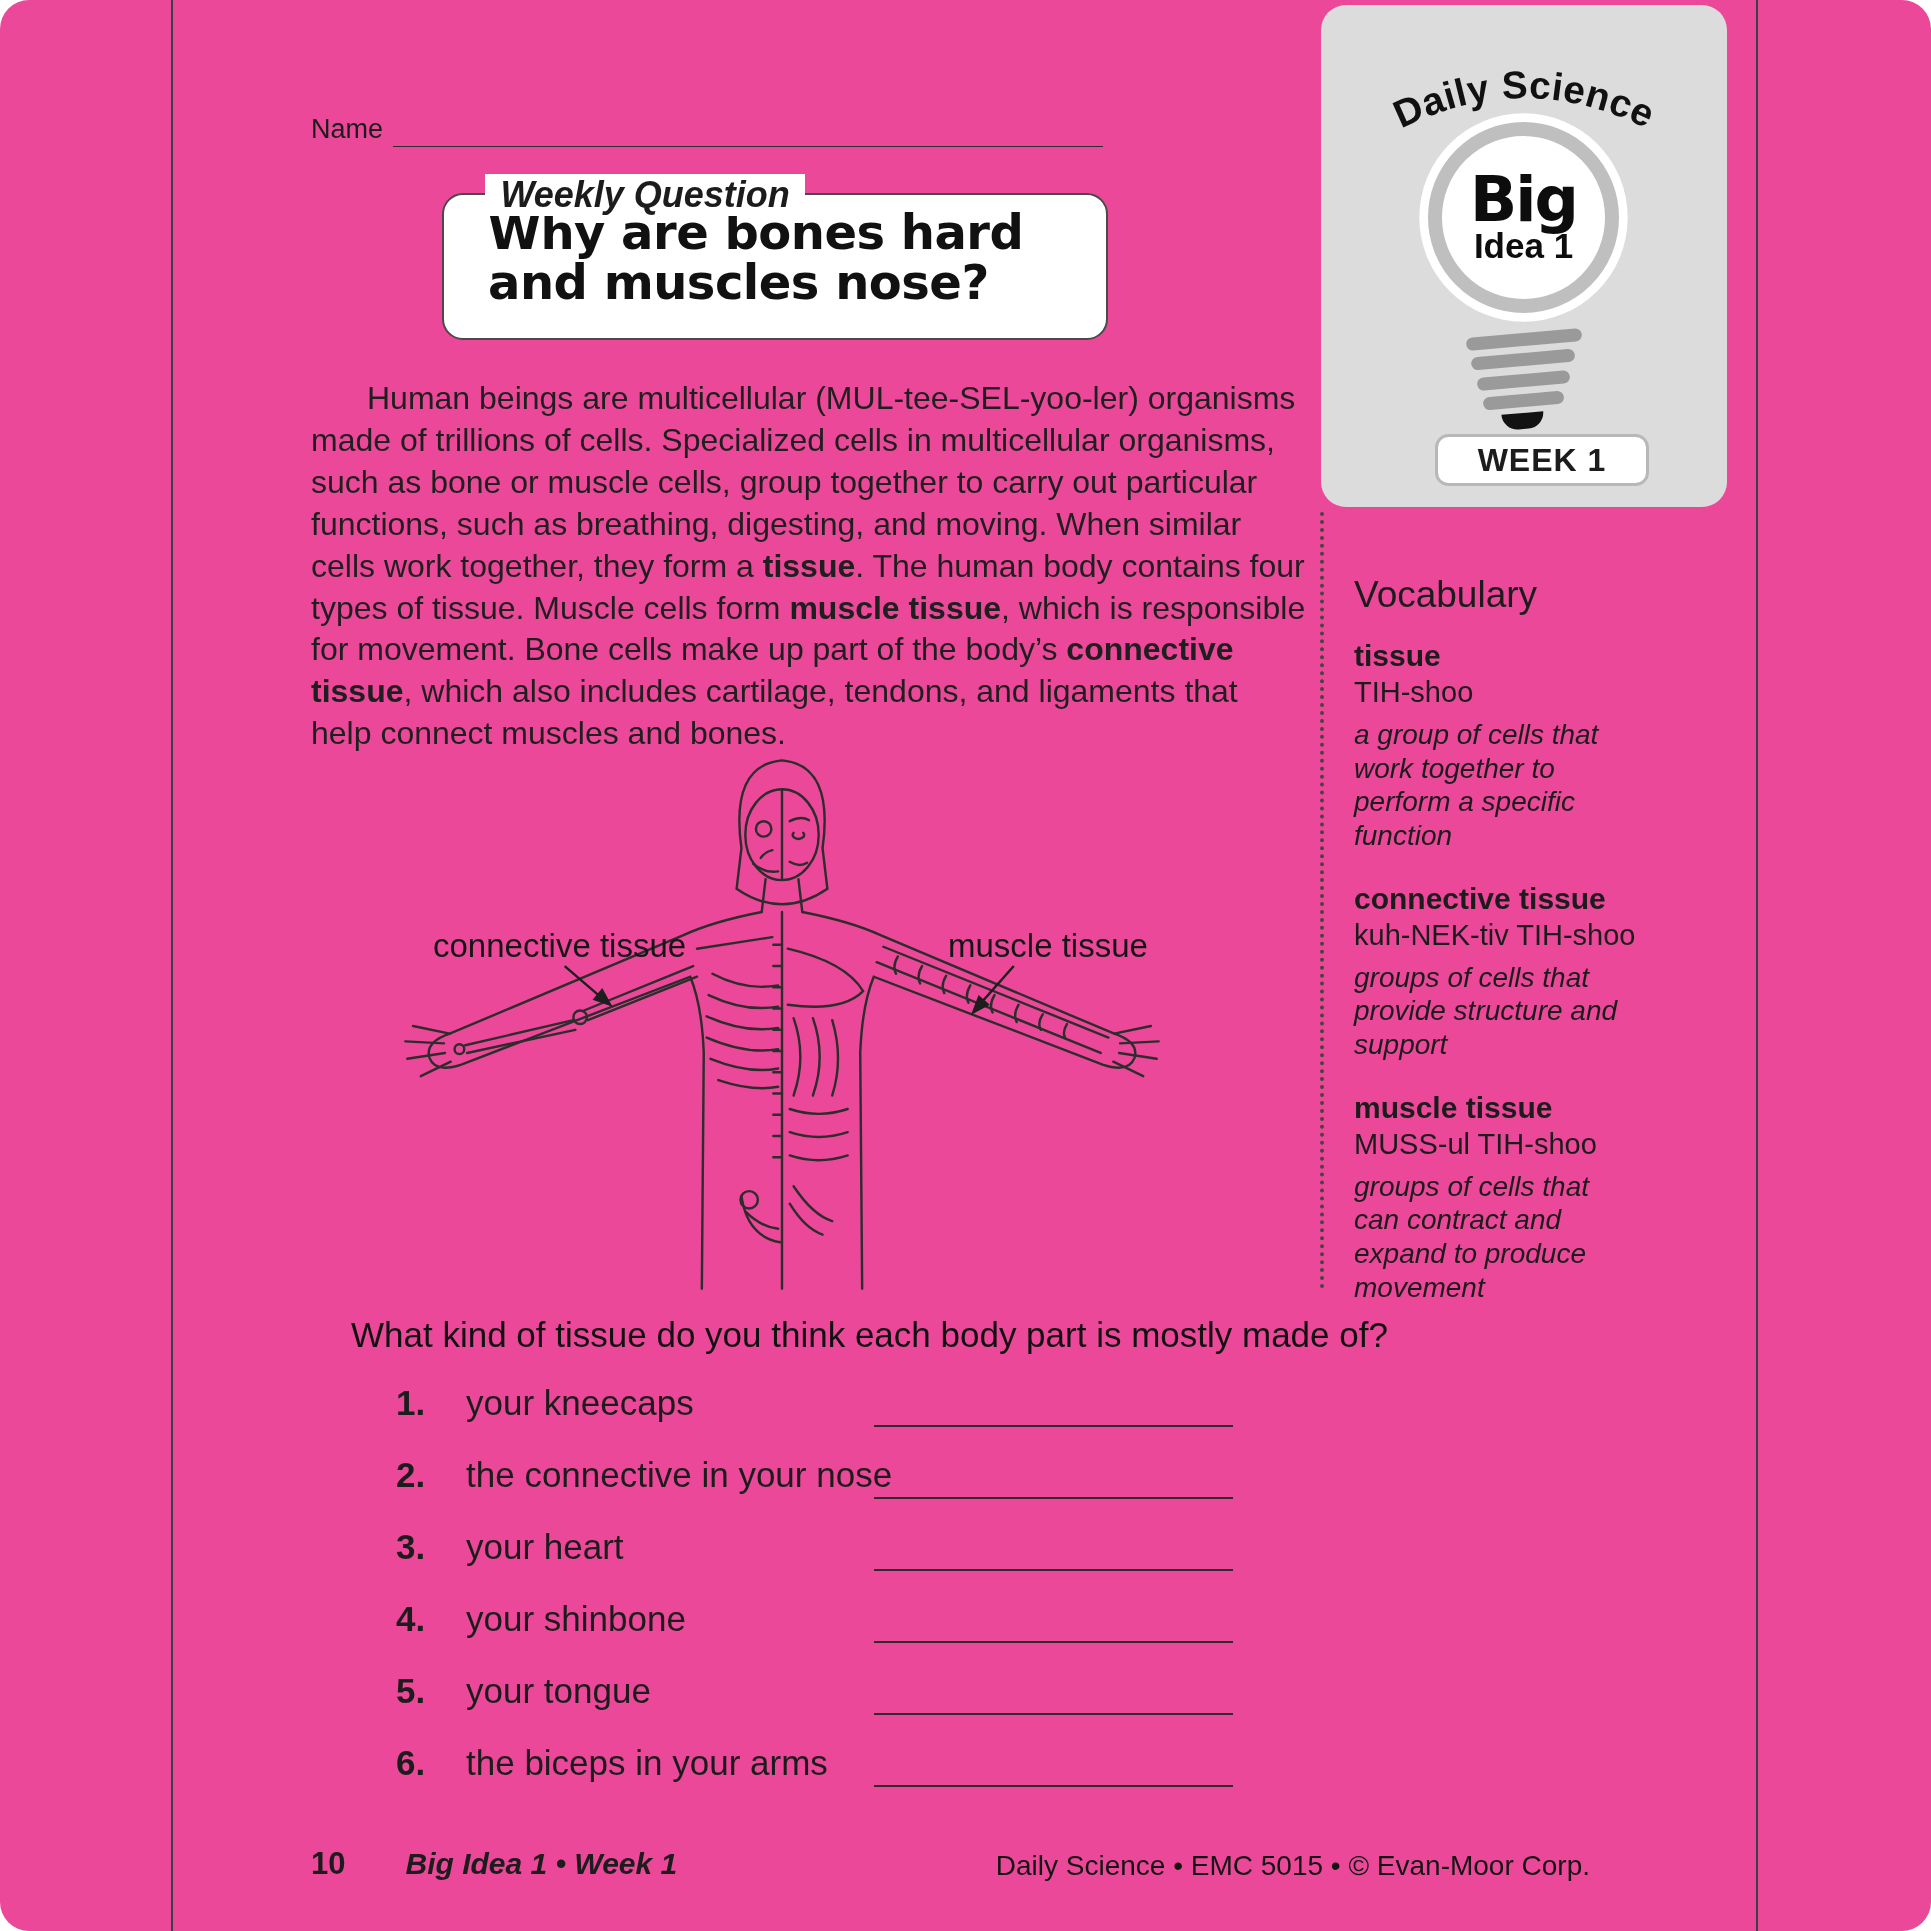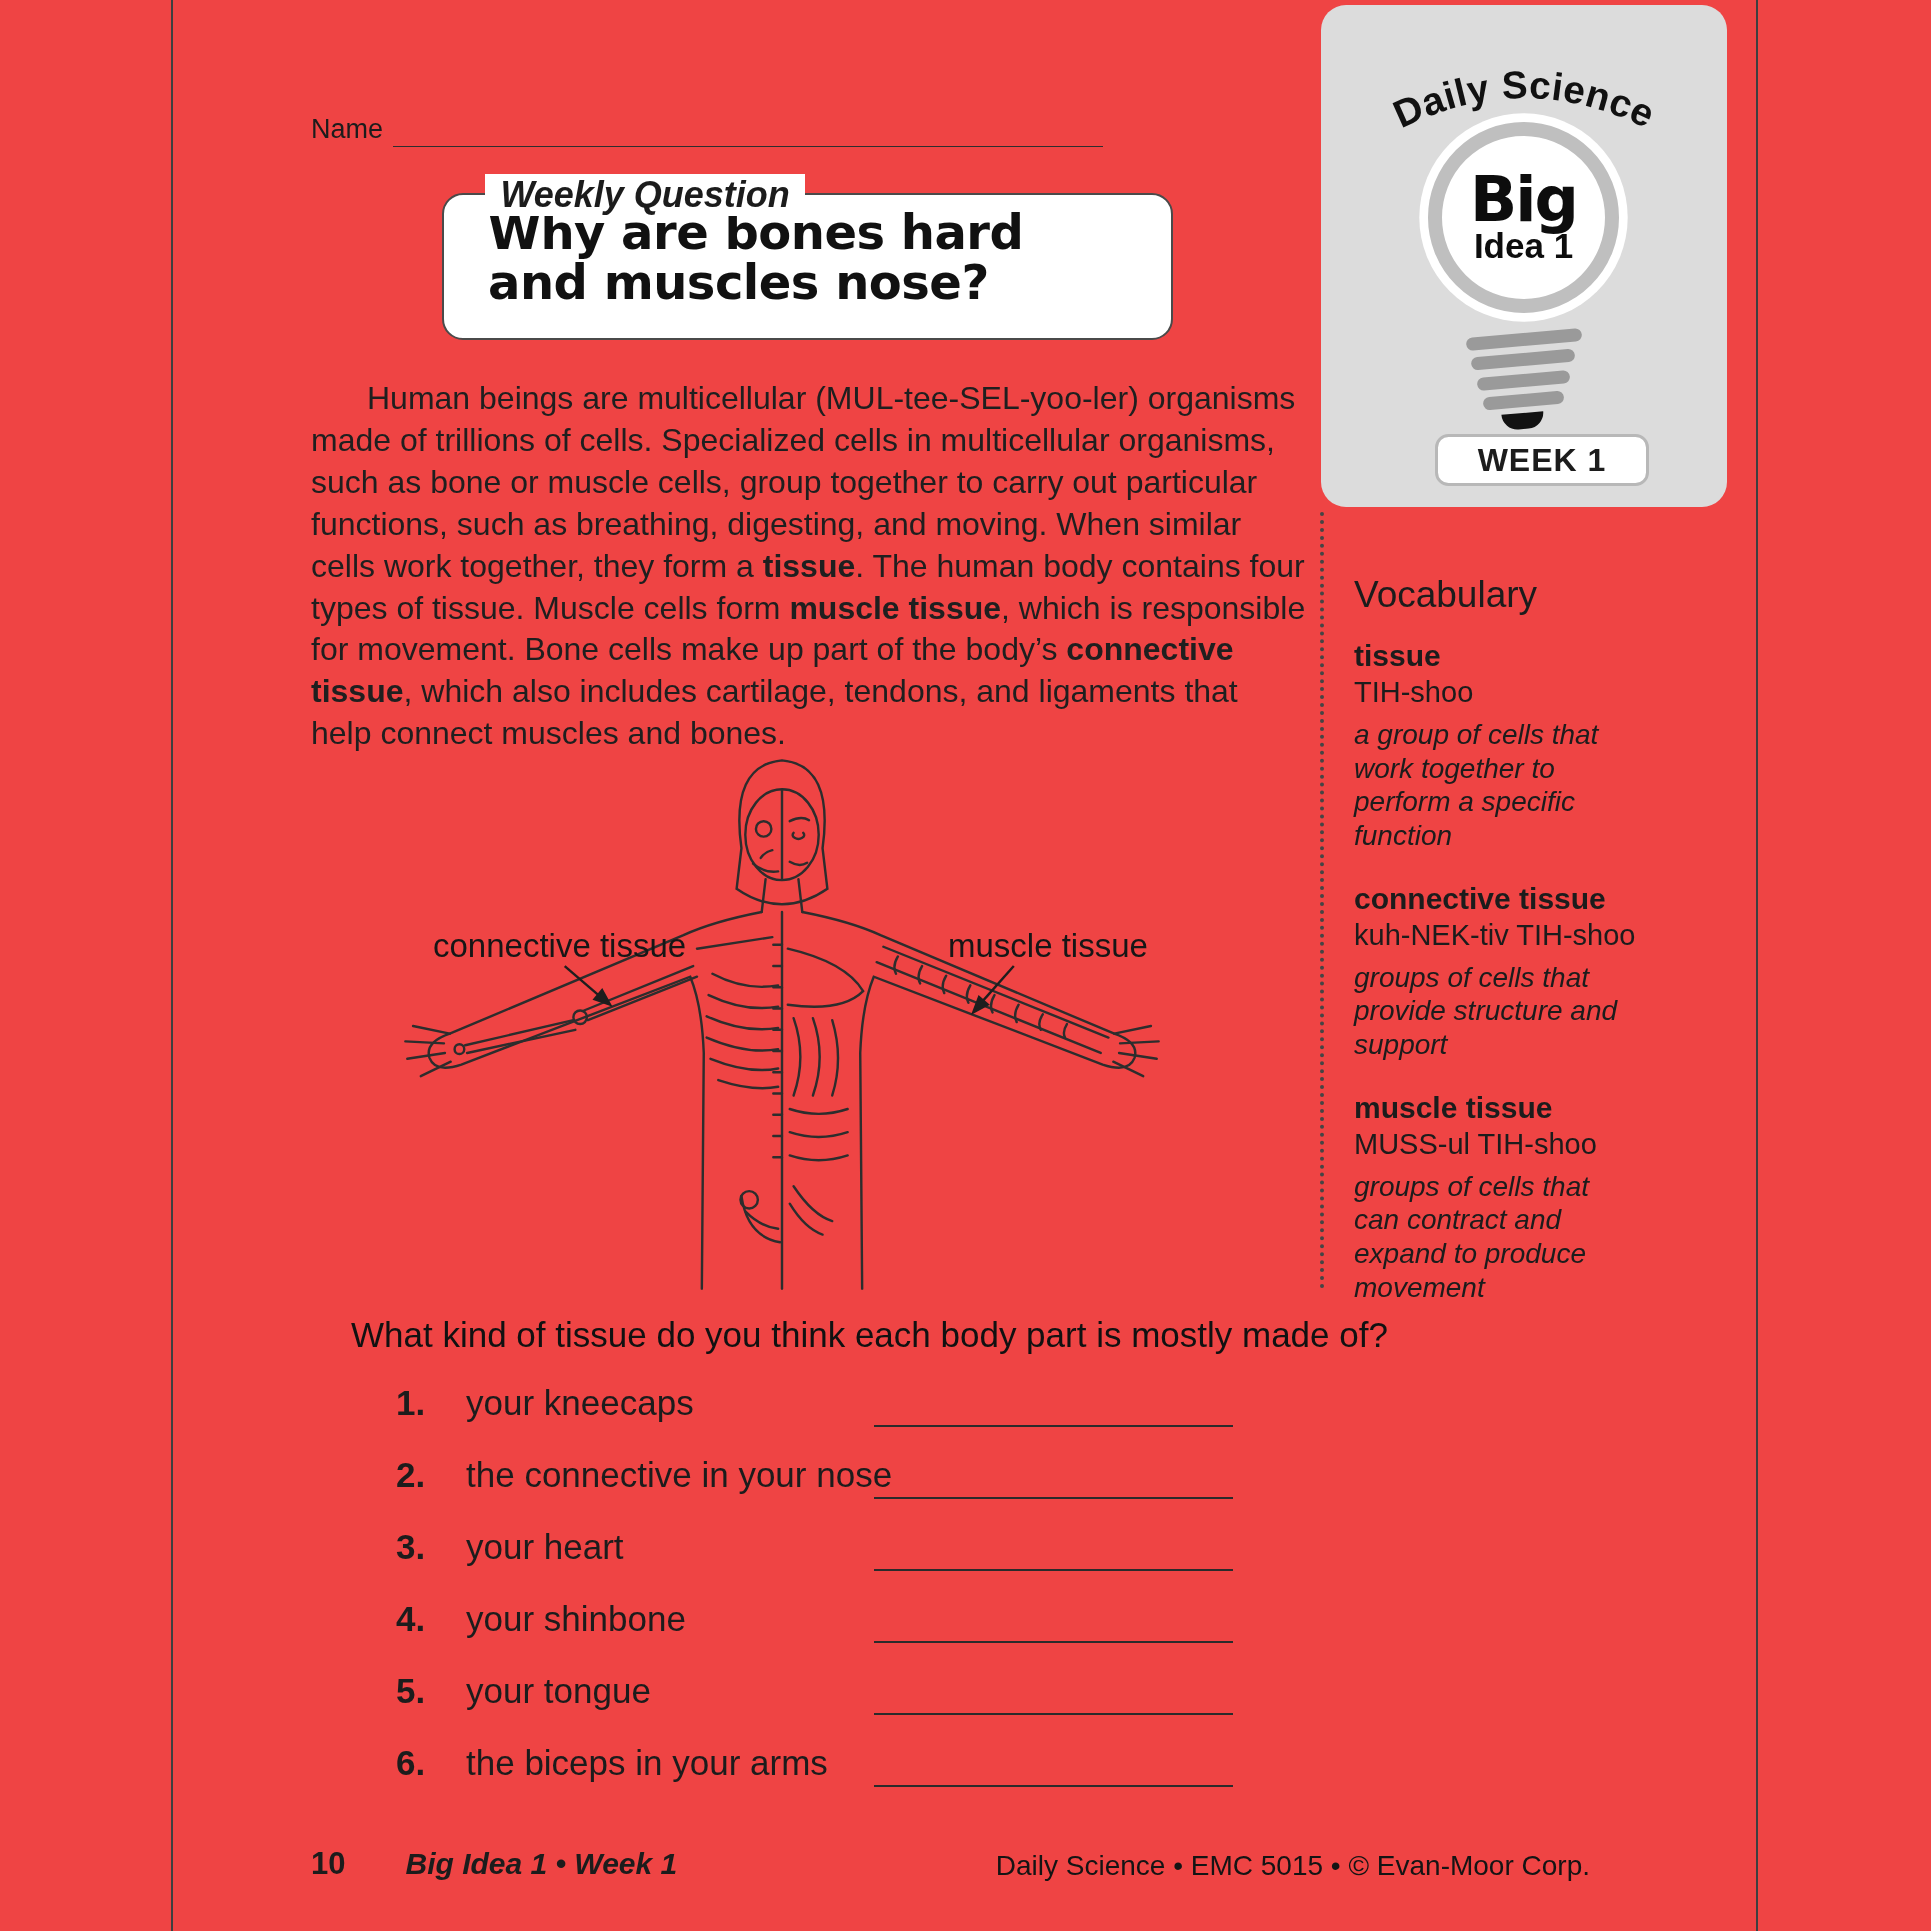--- a/index.html
+++ b/index.html
@@ -1,36 +1,36 @@
 <!DOCTYPE html>
 <html><head>
 <meta charset="utf-8">
 <style>
   * { margin:0; padding:0; box-sizing:border-box; }
   html,body { width:1931px; height:1931px; background:#ffffff; }
   body { font-family:"Liberation Sans", sans-serif; color:#1c1c1c; }
-  .page { position:relative; width:1931px; height:1931px; background:#ef4444; overflow:hidden; }
+  .page { position:relative; width:1931px; height:1931px; background:#ec4899; overflow:hidden;border-radius:29px; }
   .abs { position:absolute; }
 
   .edge { position:absolute; top:0; width:1.9px; height:1931px; background:#3f3f3f; }
   .edge.left { left:171px; }
   .edge.right { left:1756px; }
 
   
   .name-row { position:absolute; left:311px; top:114px; display:flex; align-items:flex-end; }
   .name-label { font-size:27px; padding-bottom:1.9px; }
   .name-line { display:inline-block; width:710px; height:31px; border-bottom:1.9px solid #2e2e2e; margin-left:9.7px; }
 
   
   .day-circle { position:absolute; left:307px; top:177px; width:153px; height:153px; border-radius:50%;
     background:#c8c8c8; display:flex; flex-direction:column; align-items:center; justify-content:center;
     font-weight:bold; font-size:42px; line-height:1.02; }
 
   
-  .wq-box { position:absolute; left:442px; top:193px; width:731px; height:147px;
+  .wq-box { position:absolute; left:442px; top:193px; width:666px; height:147px;
     border:2.9px solid #4a4a4a; border-radius:21px; background:#fff; }
   .wq-title { padding:11.6px 0 0 44px; font-family:"DejaVu Sans", sans-serif; font-weight:800;
     font-size:48px; line-height:1.06; letter-spacing:-0.5px; color:#111; }
   .wq-label { position:absolute; left:485px; top:174px; background:#fff; padding:0 15.4px;
     font-style:italic; font-weight:bold; font-size:36px; z-index:3; }
 
   
   .intro { position:absolute; left:311px; top:378px; width:996px; font-size:32px; line-height:1.31;
     color:#1f1f1f; text-indent:56px; }
   .intro b { font-weight:bold; }

